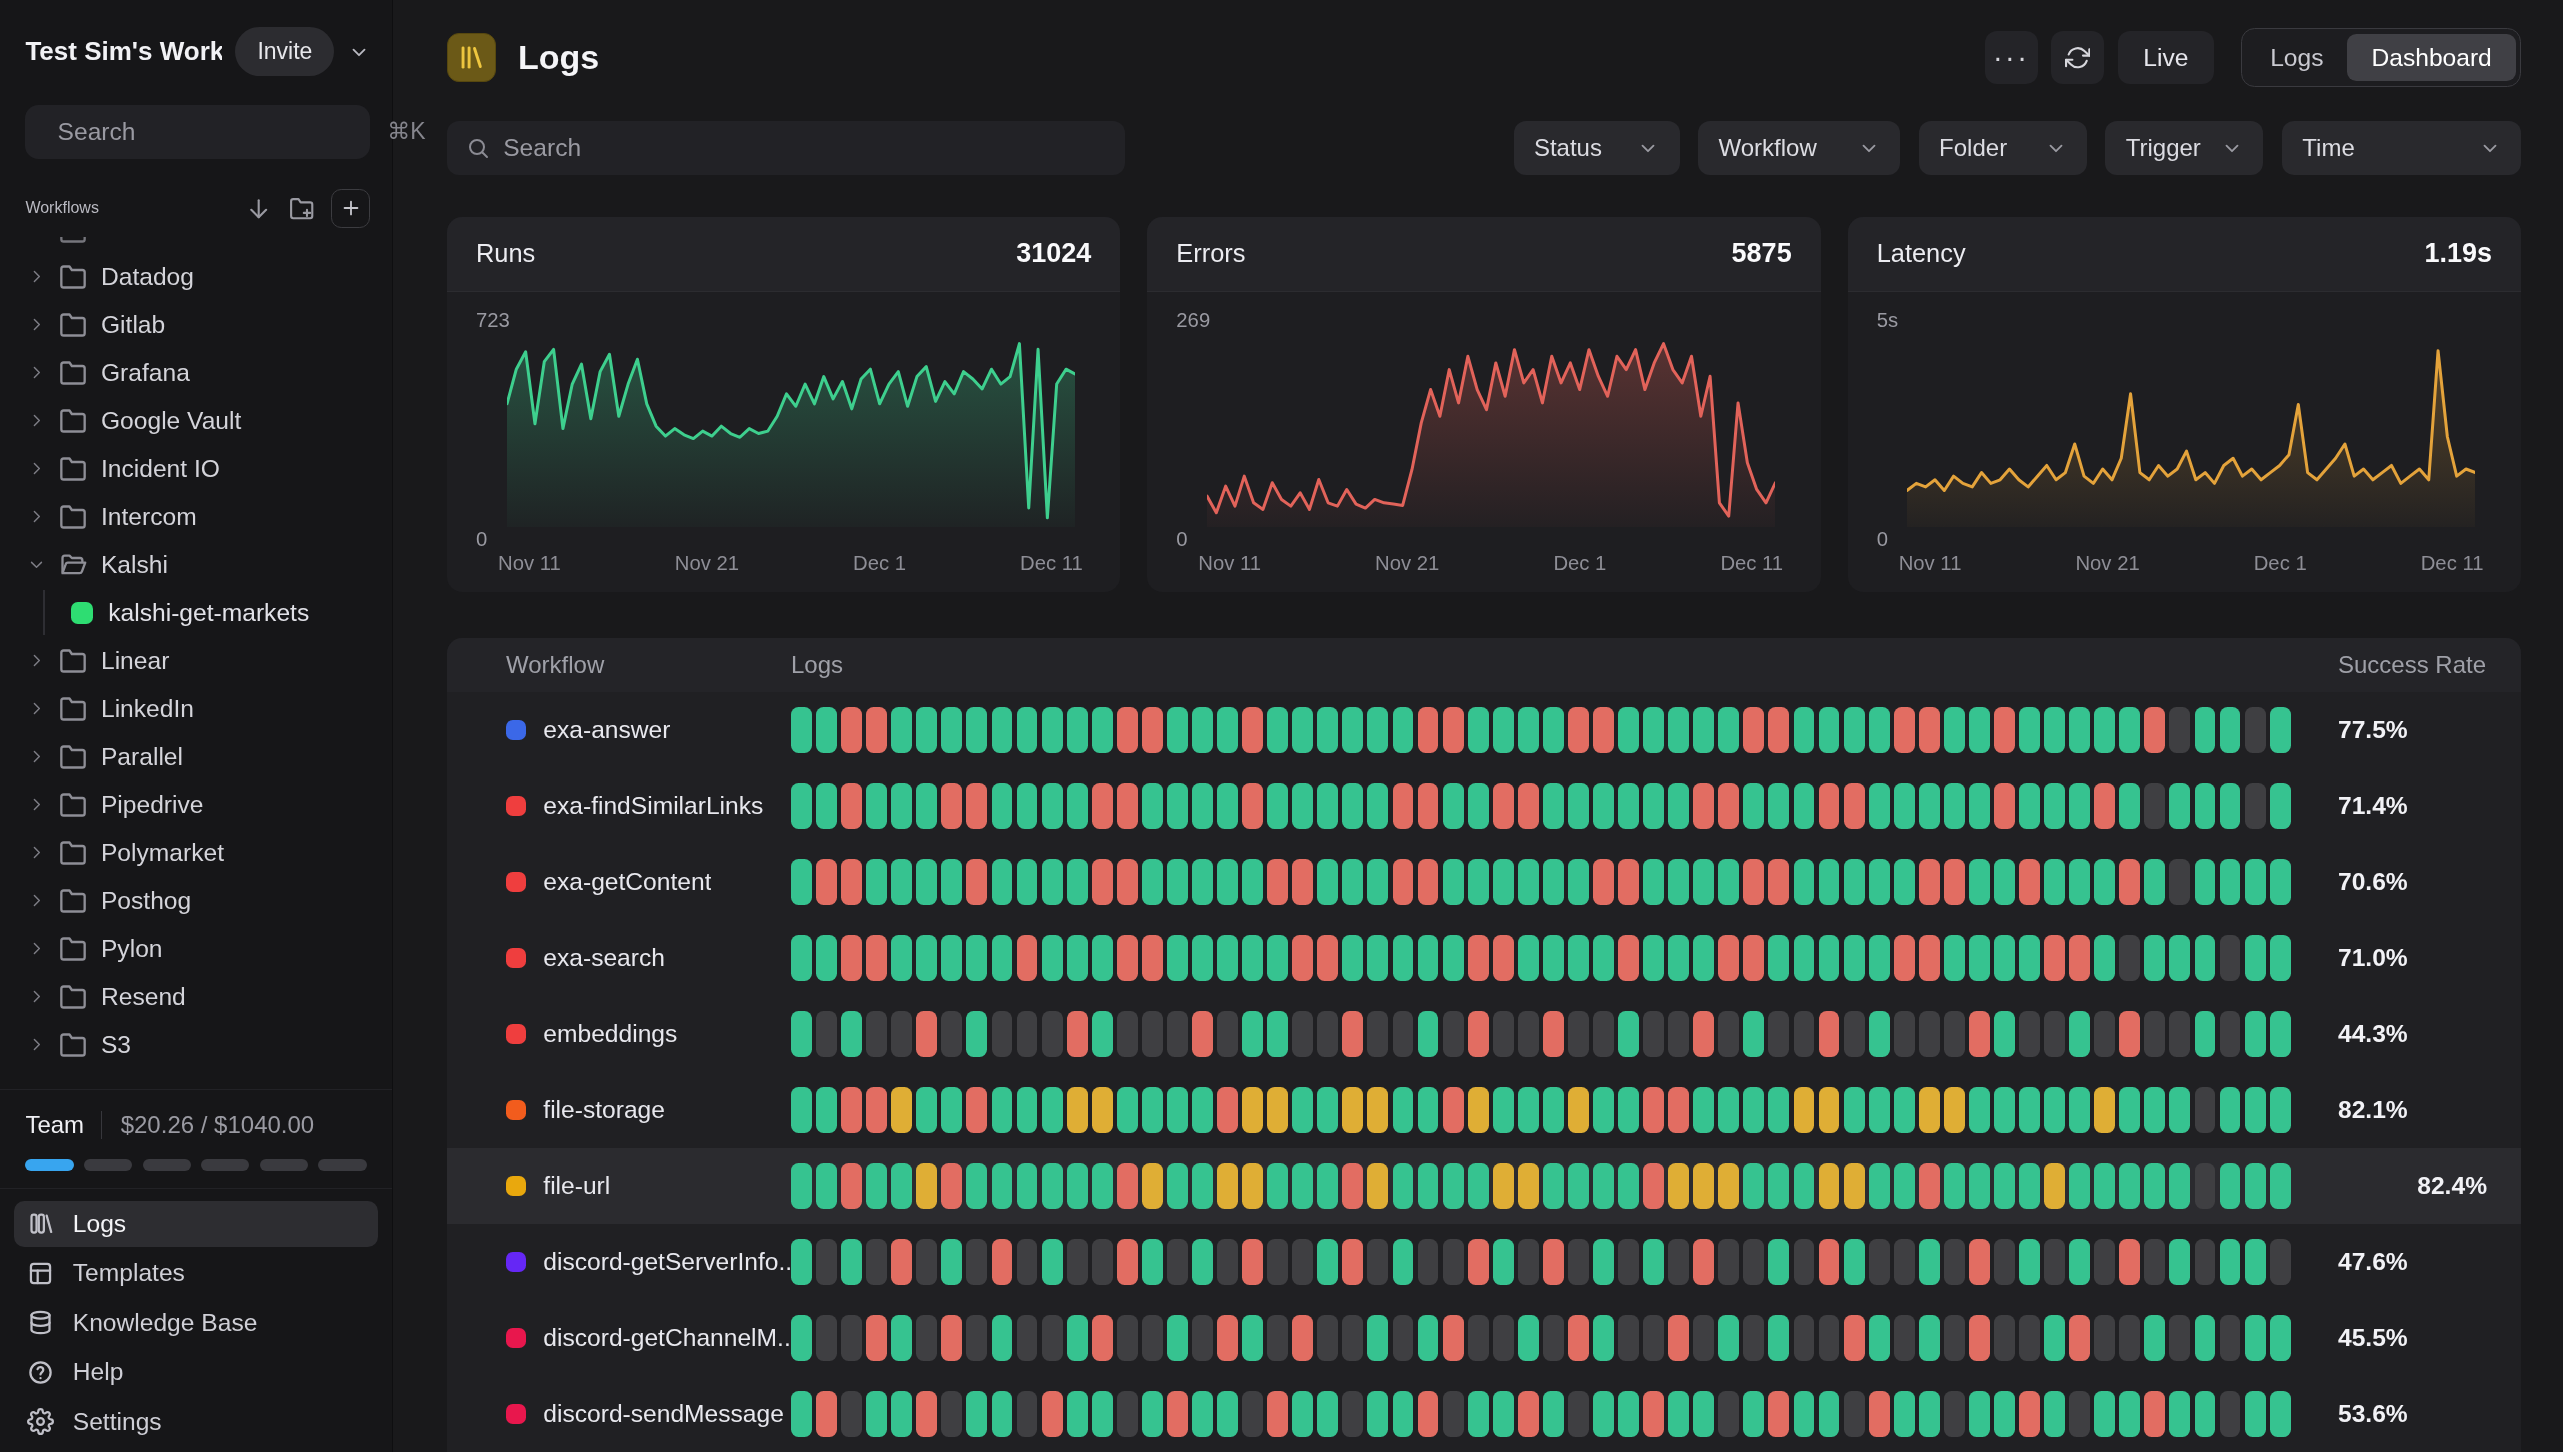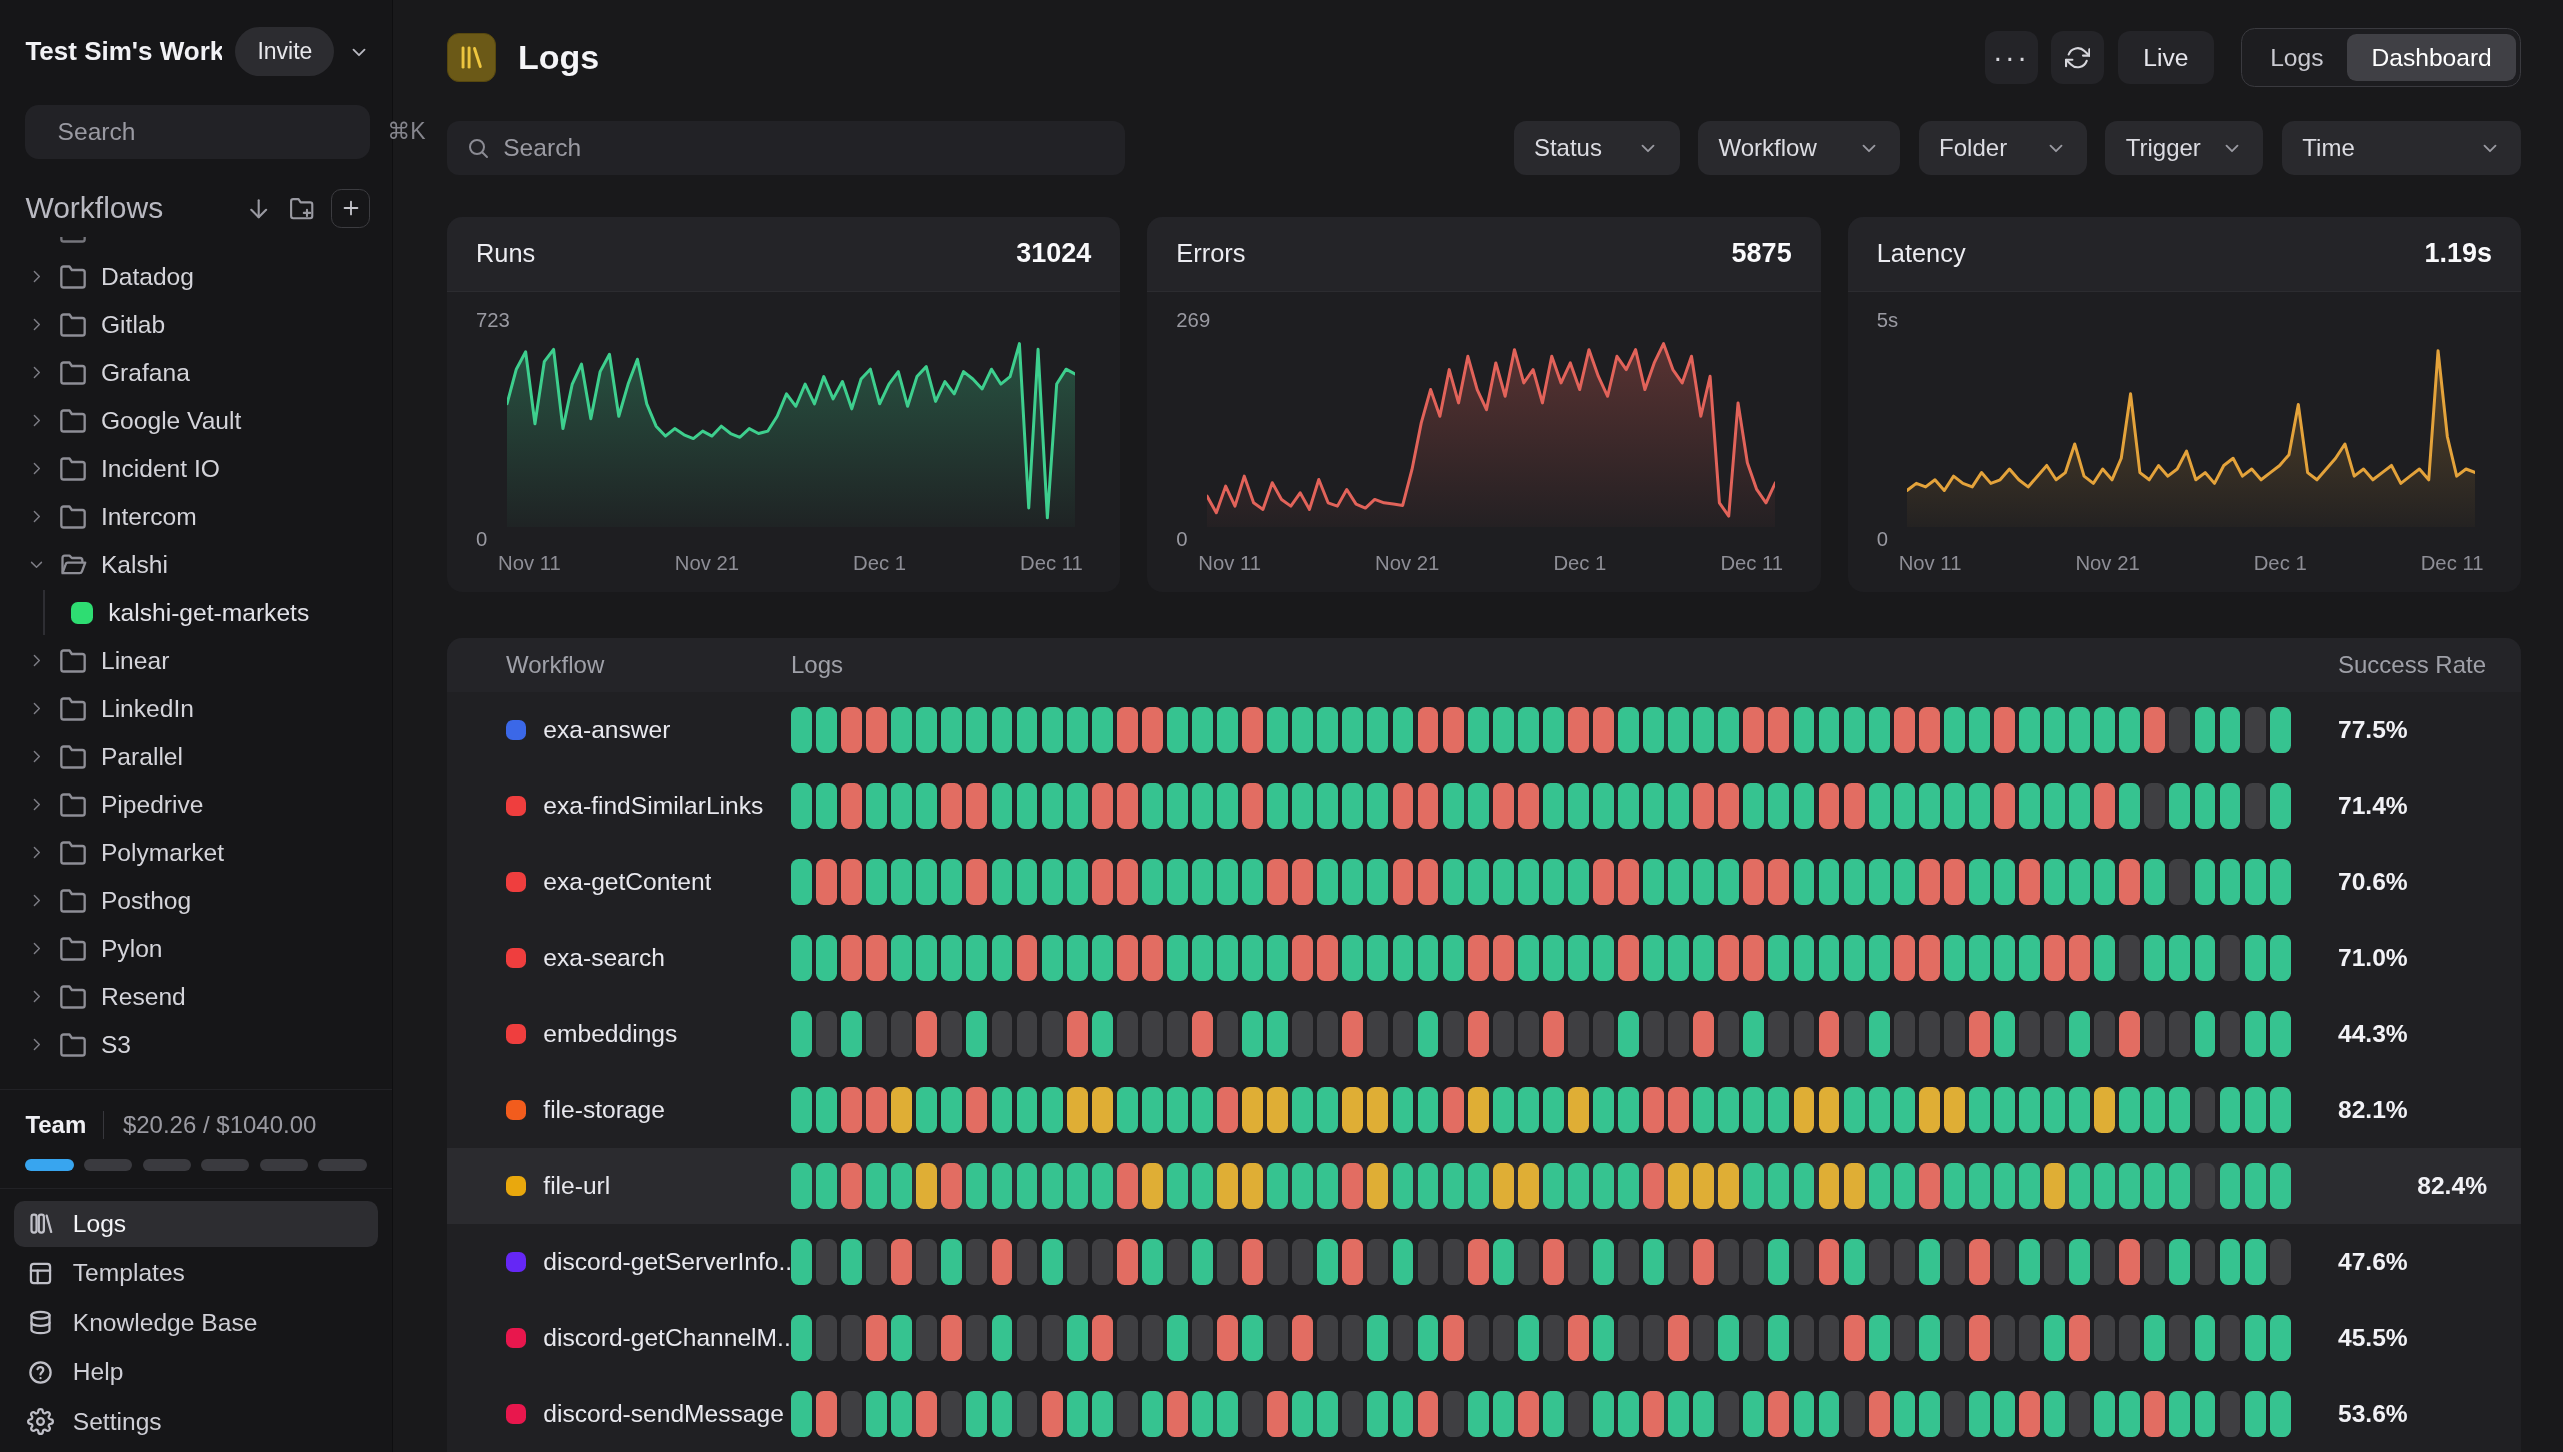--- a/index.html
+++ b/index.html
@@ -12,40 +12,40 @@
   .ws-header { display:flex; align-items:center; gap:13.6px; padding:27px 22px 6.8px 25.4px; }
   .ws-name { font-size:26px; font-weight:700; color:#f2f2f5; white-space:nowrap; overflow:hidden; flex:1; }
   .invite-btn { background:#2c2c30; border:none; border-radius:847px; padding:11px 22px; font-size:23px; color:#e8e8ec; font-family:inherit; }
   .ws-chev { color:#b9b9c1; display:flex; } .ws-chev svg { width:22px; height:22px; }
   .sidebar-search { margin:22px 22px 0 25.4px; background:#222226; border-radius:13.6px; height:54px; display:flex; align-items:center; padding:0 18.6px; gap:13.6px; }
   .sidebar-search svg { width:24px; height:24px; color:#8b8b93; }
   .sidebar-search input { flex:1; background:transparent; border:none; outline:none; font-size:24.6px; color:#e5e5ea; font-family:inherit; }
   .sidebar-search input::placeholder { color:#9a9aa2; }
   .kbd { color:#85858d; font-size:23px; }
   .wf-header { margin:29px 22px 3.4px 25.4px; display:flex; align-items:center; height:41px; }
-  .wf-label { font-size:30px; color:#b9b9c1; flex:1; }
+  .wf-label { font-size:16px; color:#b9b9c1; flex:1; }
   .wf-actions { display:flex; gap:17px; align-items:center; color:#9a9aa2; }
   .icon-btn { display:flex; align-items:center; justify-content:center; background:none; border:none; color:#9a9aa2; }
   .icon-btn svg { width:25.4px; height:25.4px; }
   .plus-btn { width:39px; height:39px; border:1.7px solid #3c3c40; border-radius:10.2px; background:none; color:#c6c6cc; display:flex; align-items:center; justify-content:center; }
   .plus-btn svg { width:22px; height:22px; }
   .folder-list { flex:1; overflow:hidden; padding:5.1px 12px 0 17px; }
   .folder-row { display:flex; align-items:center; gap:13.6px; height:48px; padding:0 10.2px; border-radius:8.5px; }
   .folder-row.clipped { height:15.3px; overflow:hidden; position:relative; opacity:.8; }
   .folder-row.clipped .clip-inner { position:absolute; top:-30.5px; left:10.2px; display:flex; gap:13.6px; align-items:center; height:48px; }
   .chev { color:#7e7e86; display:flex; width:18.6px; justify-content:center; } .chev svg { width:17px; height:17px; }
   .f-ic { color:#8e8e96; display:flex; } .f-ic svg { width:28px; height:28px; }
   .folder-name { font-size:24.6px; color:#d4d4da; }
   .workflow-row { display:flex; align-items:center; height:48px; position:relative; padding-left:54px; gap:15.3px; }
   .tree-line { position:absolute; left:26px; top:1.7px; bottom:1.7px; width:1.7px; background:#2e2e33; }
   .wf-swatch { width:22px; height:22px; border-radius:6.8px; flex:none; }
   .wf-name { font-size:24.6px; color:#e2e2e8; }
   .team-box { border-top:1.7px solid #222226; padding:20.3px 25.4px 17px; }
   .team-line { display:flex; align-items:center; font-size:24px; }
-  .team-label { font-weight:700; color:#f0f0f4; }
+  .team-label { font-weight:400; color:#f0f0f4; }
   .team-usage { color:#9a9aa2; margin-left:17px; padding-left:18.6px; border-left:1.7px solid #37373c; }
   .progress { display:flex; gap:10.2px; margin-top:20.3px; }
   .seg { flex:1; height:12px; border-radius:6px; background:#3a3a3f; }
   .nav { border-top:1.7px solid #222226; padding:12px 13.6px 8.5px; display:flex; flex-direction:column; gap:3.4px; }
   .nav-item { display:flex; align-items:center; gap:18.6px; height:46px; border-radius:10.2px; padding:0 13.6px; font-size:24.6px; color:#cfcfd6; }
   .nav-item.active { background:#2d2d31; color:#f4f4f7; }
   .nav-item .n-ic { display:flex; color:#c0c0c8; } .nav-item .n-ic svg { width:27px; height:27px; }
 
   
   .main { flex:1; padding:30.5px 42px 0 54px; display:flex; flex-direction:column; }

